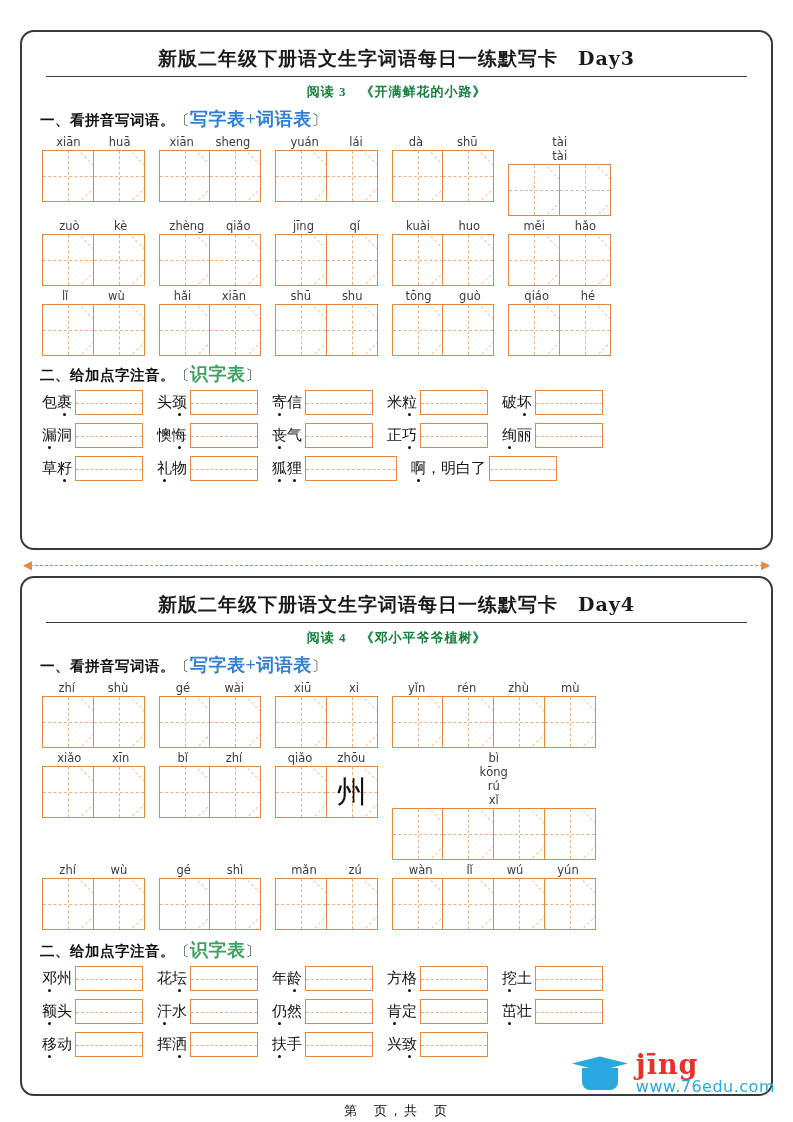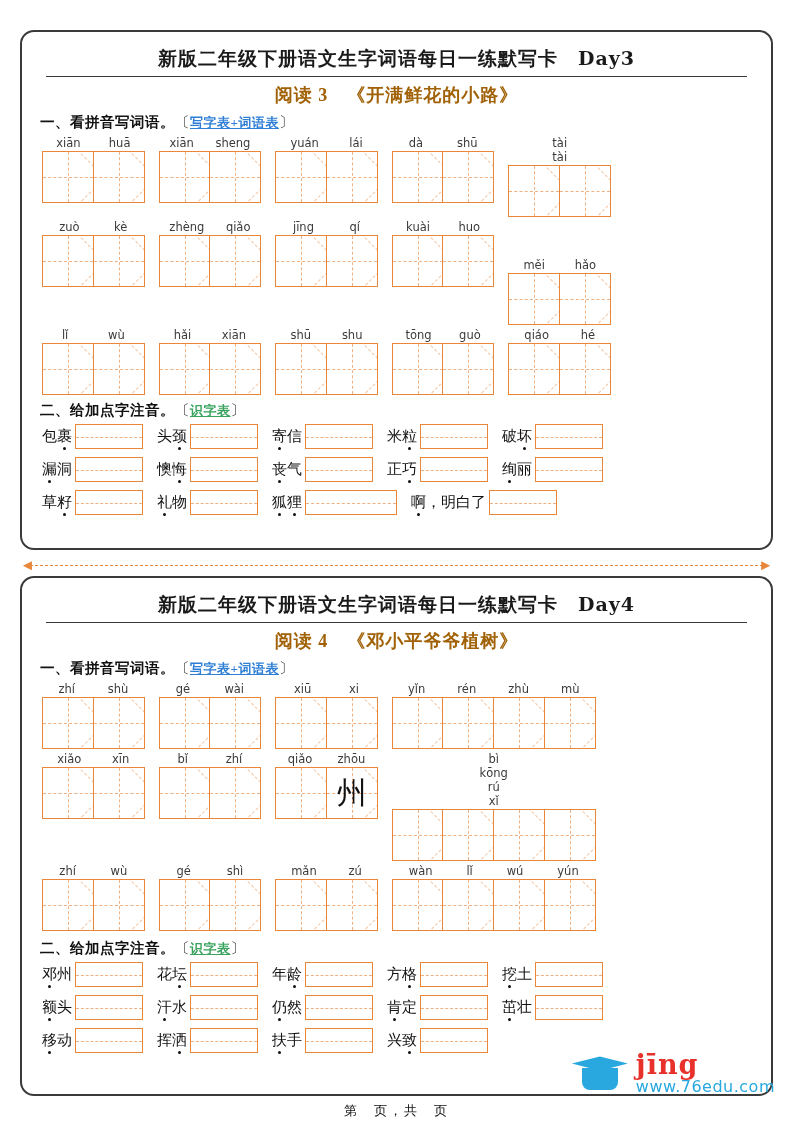--- a/index.html
+++ b/index.html
@@ -35,37 +35,36 @@
     color: #1a1a1a;
     padding: 6px 0 2px 0;
     font-family: "DejaVu Serif", serif;
   }
   .title-rule {
     border-bottom: 1.5px solid #3a3a3a;
     margin: 2px 10px 6px 10px;
   }
   .subtitle {
     text-align: center;
-    font-size: 18px;
-    color: #a16207;
+    font-size: 13px;
+    color: #15803d;
     font-weight: bold;
     margin-bottom: 6px;
     letter-spacing: 1px;
   }
   .section-head {
     font-size: 14.5px;
     font-weight: bold;
     color: #111;
     margin: 2px 0 4px 4px;
     letter-spacing: 0.5px;
   }
   .section-head .tagbox {
     font-weight: bold;
-    font-size: 13px;
-    text-decoration: underline;
+    font-size: 18px;
   }
   .tag-blue { color: #2f7fd6; }
   .tag-green { color: #3aa35f; }
   .bracket { color: #111; font-weight: normal; }
 
   
   .row {
     display: flex;
     gap: 0;
     justify-content: flex-start;
@@ -449,21 +448,21 @@
               <div class="tbox">
                 <div class="diag">
                   <i class="d1"></i>
                   <i class="d2"></i>
                 </div>
                 <div class="fill"></div>
               </div>
             </div>
           </div>
           <div class="cellgroup">
-            <div class="pinyins" style="width: 102.6px; margin-top: 38px;">
+            <div class="pinyins" style="width: 102.6px;">
               <span>měi</span>
               <span>hǎo</span>
             </div>
             <div class="boxes">
               <div class="tbox">
                 <div class="diag">
                   <i class="d1"></i>
                   <i class="d2"></i>
                 </div>
                 <div class="fill"></div>

